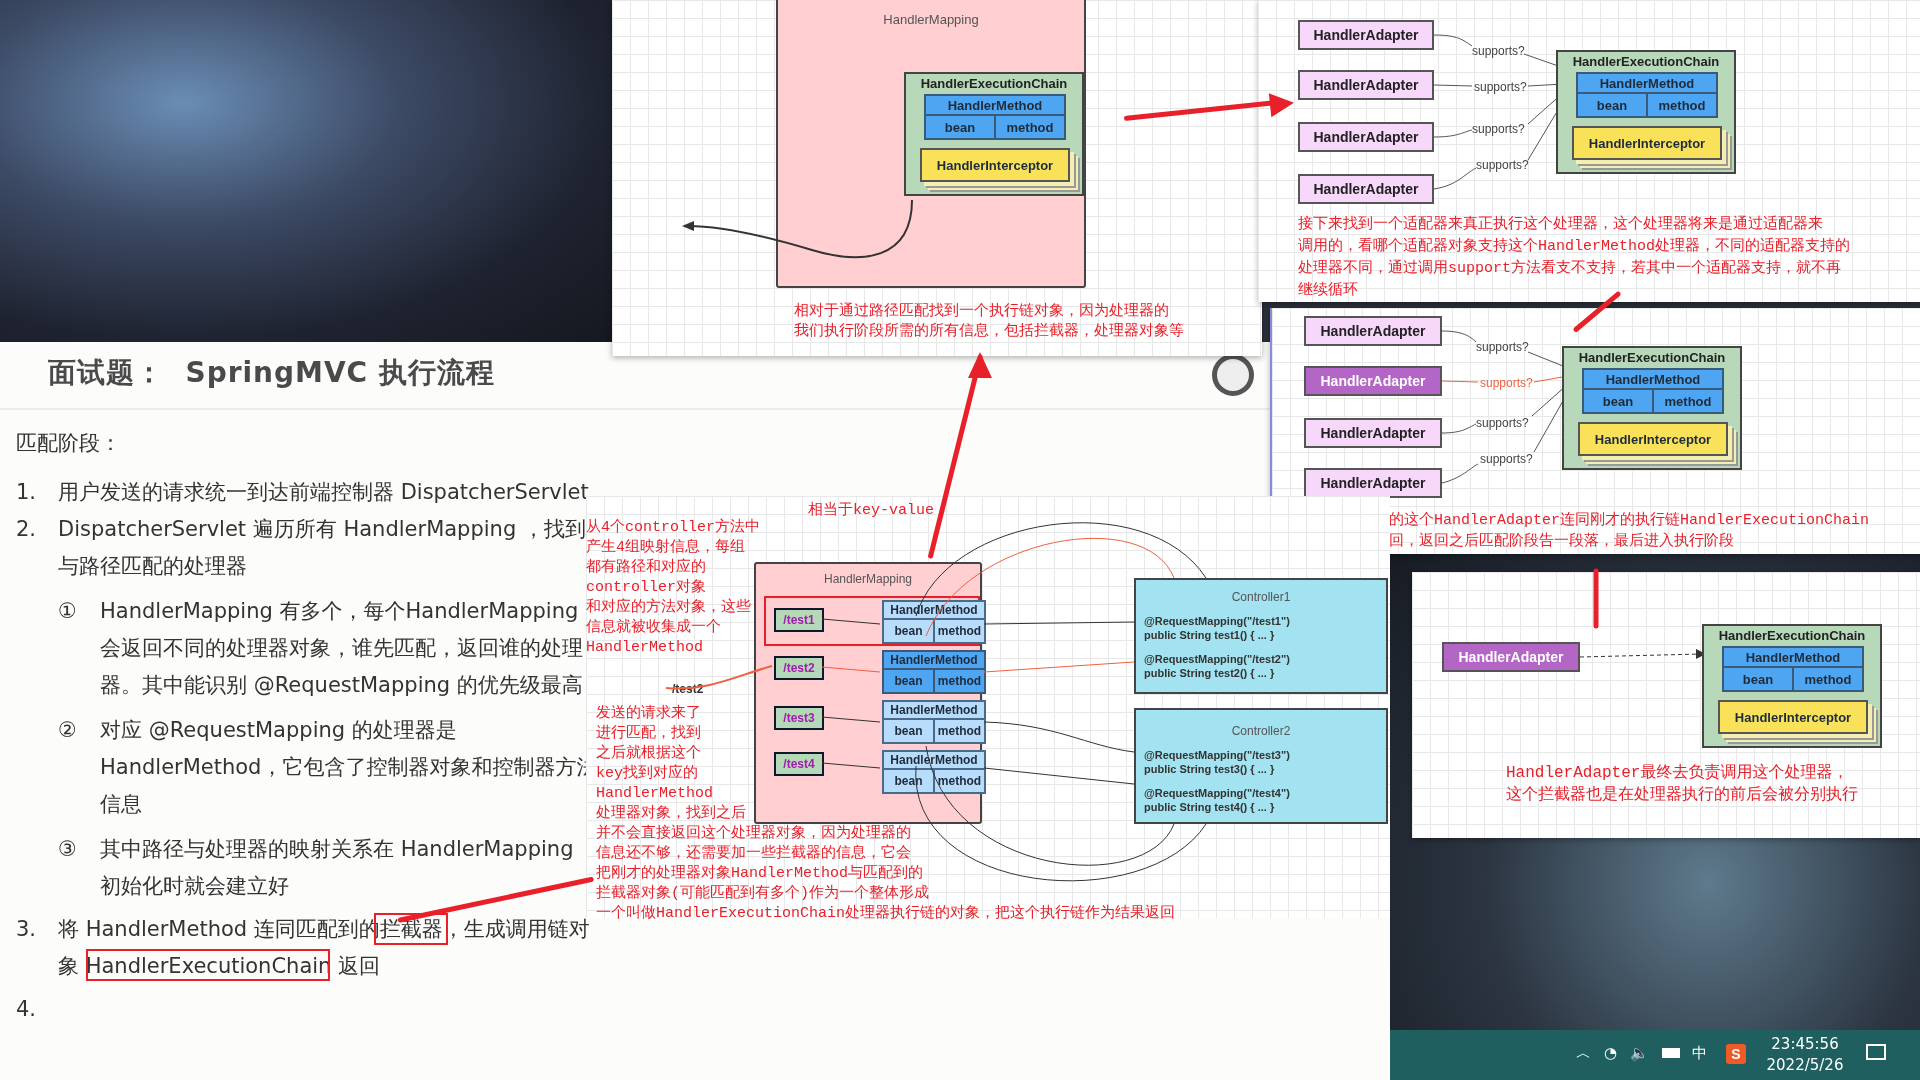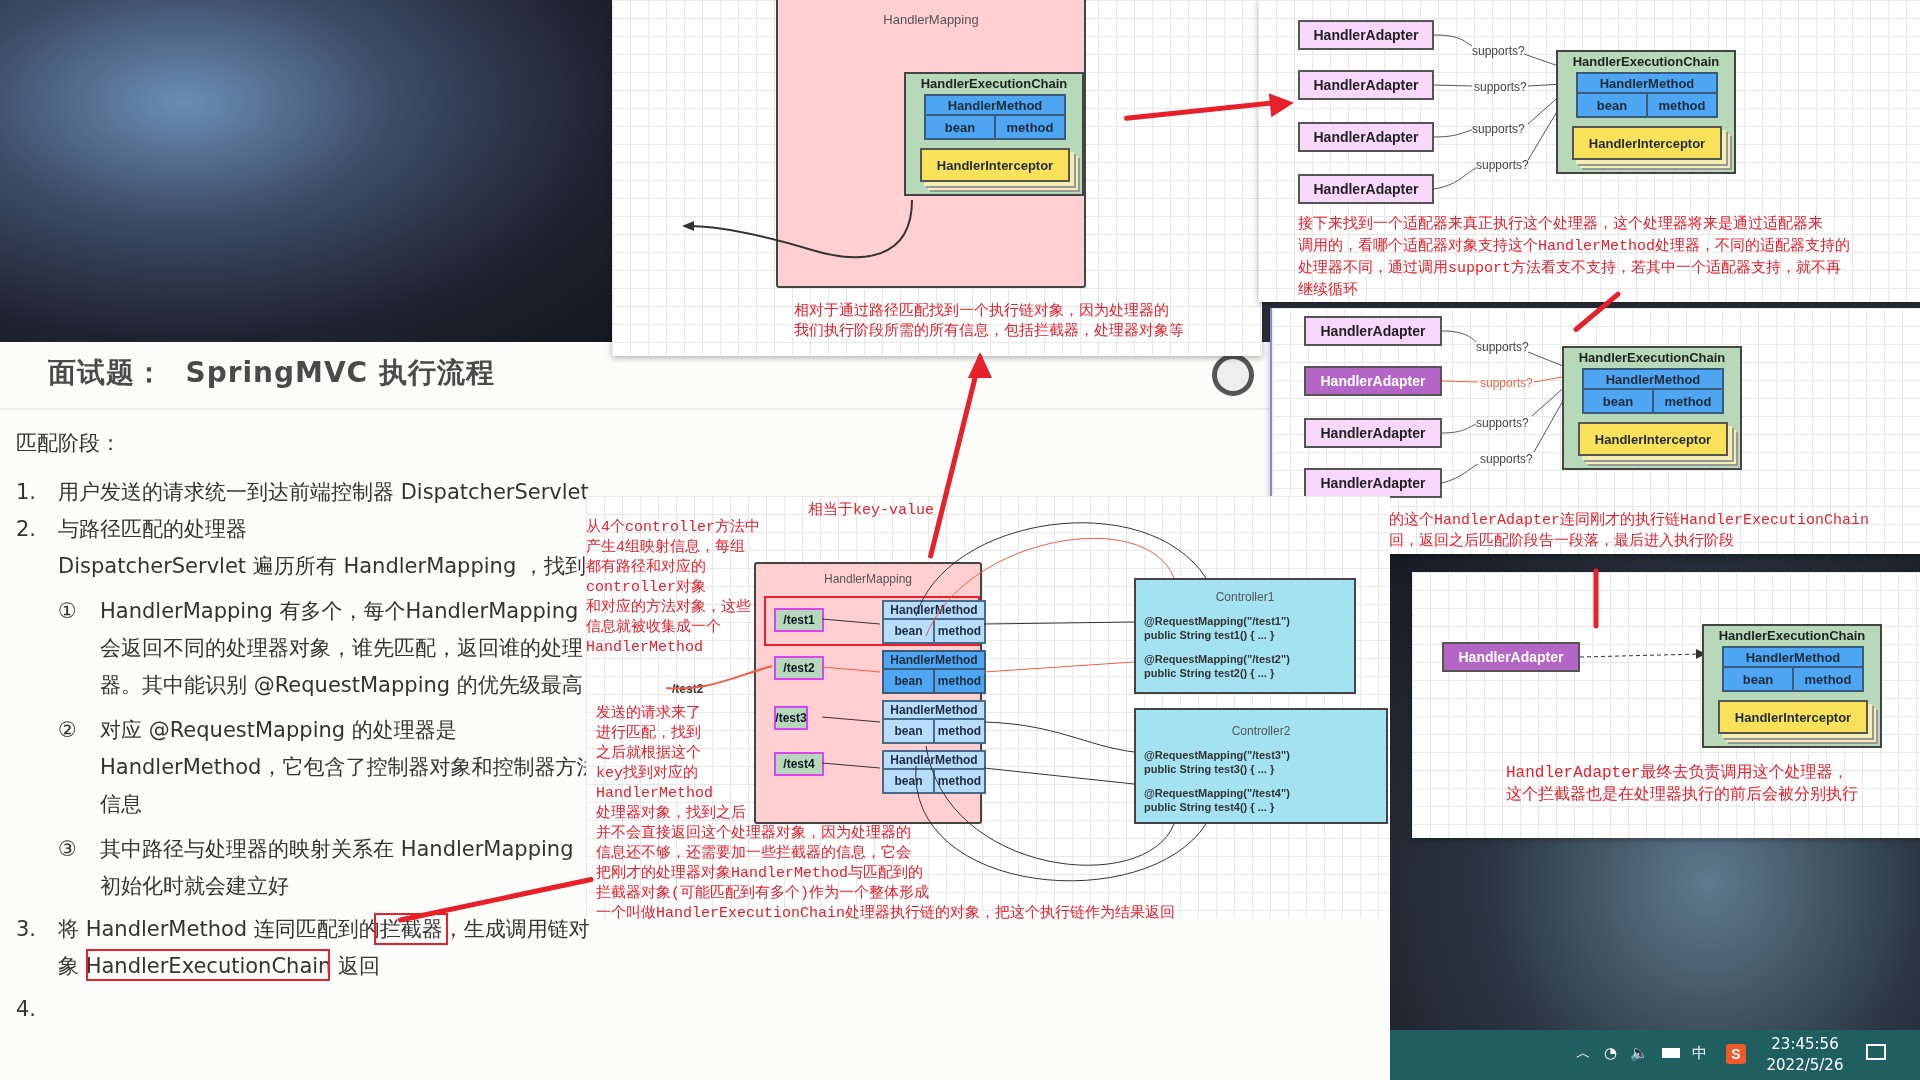--- a/index.html
+++ b/index.html
@@ -13,21 +13,21 @@
 .body-text{color:#333;font-size:21px;line-height:37px;font-family:"DejaVu Sans",sans-serif}
 .red{color:#e8202a;font-family:Liberation Mono, monospace}
 .hm-pink{background:#ffcfd2;border:2px solid #444;border-radius:3px}
 .hec{background:#b7d9b9;border:2px solid #444}
 .hmethod{background:#4ea6f2;border:2px solid #3a5a7a}
 .hmethod-light{background:#b8dcfb;border:2px solid #4a6a8a}
 .hcell{display:flex;align-items:center;justify-content:center;font-weight:bold;color:#1e2b3a;font-size:13px}
 .interceptor{background:#f9e25a;border:2px solid #555;box-shadow:4px 4px 0 #f4eeb0,6px 6px 0 #999,8px 8px 0 #f4eeb0,10px 10px 0 #999}
 .adapter{background:#f7d8fa;border:2px solid #555;font-weight:bold;font-size:14px;color:#222;display:flex;align-items:center;justify-content:center}
 .adapter.active{background:#b466c6;color:#fff}
-.path{background:#b5d8b8;border:2px solid #d946ef;font-weight:bold;font-size:12px;color:#0f172a;display:flex;align-items:center;justify-content:center}
+.path{background:#b5d8b8;border:2px solid #0f172a;font-weight:bold;font-size:12px;color:#a21caf;display:flex;align-items:center;justify-content:center}
 .ctrl{background:#a3e2f0;border:2px solid #444}
 .sup{font-size:12px;color:#444}
 .taskbar{background:#1f5f5f}
 .tb-text{color:#fff;font-size:15px;font-family:"DejaVu Sans",sans-serif}
 .redline{position:absolute;background:#e8202a;transform-origin:0 50%;height:5px;border-radius:3px}
 </style>
 </head>
 <body>
 
 <div class="abs wall" style="left:0;top:0;width:612px;height:342px"></div>
@@ -40,22 +40,22 @@
   <div class="abs body-text" style="left:16px;top:83px">匹配阶段：</div>
 
   <div class="abs body-text" style="left:0;top:132px;width:600px">
     <div style="position:relative;height:37px">
       <span class="abs" style="left:16px">1.</span>
       <span class="abs" style="left:58px;white-space:nowrap">用户发送的请求统一到达前端控制器 DispatcherServlet</span>
     </div>
     <div style="position:relative;height:74px">
       <span class="abs" style="left:16px">2.</span>
       <div class="abs" style="left:58px;white-space:nowrap">
+          <div>DispatcherServlet 遍历所有 HandlerMapping ，找到</div>
           <div>与路径匹配的处理器</div>
-          <div>DispatcherServlet 遍历所有 HandlerMapping ，找到</div>
         </div>
     </div>
     <div style="position:relative;height:111px;margin-top:8px">
       <span class="abs" style="left:58px">①</span>
       <div class="abs" style="left:100px;white-space:nowrap">
           <div>HandlerMapping 有多个，每个HandlerMapping</div>
           <div>会返回不同的处理器对象，谁先匹配，返回谁的处理</div>
           <div>器。其中能识别 @RequestMapping 的优先级最高</div>
         </div>
     </div>
@@ -236,21 +236,21 @@
       <div>拦截器对象(可能匹配到有多个)作为一个整体形成</div>
       <div>一个叫做HandlerExecutionChain处理器执行链的对象，把这个执行链作为结果返回</div>
   </div>
 
   <div class="abs hm-pink" style="left:168px;top:66px;width:228px;height:262px">
     <div class="abs" style="left:0;top:8px;width:100%;text-align:center;font-size:12px;color:#555">HandlerMapping</div>
     <div class="abs" style="left:8px;top:32px;width:216px;height:50px;border:2px solid #e8202a"></div>
 
     <div class="abs path" style="left:18px;top:44px;width:50px;height:24px">/test1</div>
     <div class="abs path" style="left:18px;top:92px;width:50px;height:24px">/test2</div>
-    <div class="abs path" style="left:18px;top:142px;width:34px;height:24px">/test3</div>
+    <div class="abs path" style="left:18px;top:142px;width:50px;height:24px">/test3</div>
     <div class="abs path" style="left:18px;top:188px;width:50px;height:24px">/test4</div>
 
     <div class="abs hmethod-light" style="left:126px;top:36px;width:104px;height:44px">
       <div class="hcell" style="height:18px;font-size:12px;border-bottom:2px solid #4a6a8a">HandlerMethod</div>
       <div style="display:flex;height:22px">
           <div class="hcell" style="flex:1;font-size:12px;border-right:2px solid #4a6a8a">bean</div>
           <div class="hcell" style="flex:1;font-size:12px">method</div>
         </div>
     </div>
     <div class="abs hmethod" style="left:126px;top:86px;width:104px;height:44px">
@@ -269,21 +269,21 @@
     </div>
     <div class="abs hmethod-light" style="left:126px;top:186px;width:104px;height:44px">
       <div class="hcell" style="height:18px;font-size:12px;border-bottom:2px solid #4a6a8a">HandlerMethod</div>
       <div style="display:flex;height:22px">
           <div class="hcell" style="flex:1;font-size:12px;border-right:2px solid #4a6a8a">bean</div>
           <div class="hcell" style="flex:1;font-size:12px">method</div>
         </div>
     </div>
   </div>
 
-  <div class="abs ctrl" style="left:548px;top:82px;width:222px;height:116px">
+  <div class="abs ctrl" style="left:548px;top:82px;width:254px;height:116px">
     <div class="abs" style="left:0;top:10px;width:100%;text-align:center;font-size:12px;color:#555">Controller1</div>
     <div class="abs" style="left:8px;top:34px;font-size:11px;font-weight:bold;color:#333;line-height:14px">
       <div>@RequestMapping("/test1")</div>
         <div>public String test1() { ... }</div>
       <div style="height:10px"></div>
       <div>@RequestMapping("/test2")</div>
         <div>public String test2() { ... }</div>
     </div>
   </div>
   <div class="abs ctrl" style="left:548px;top:212px;width:254px;height:116px">

